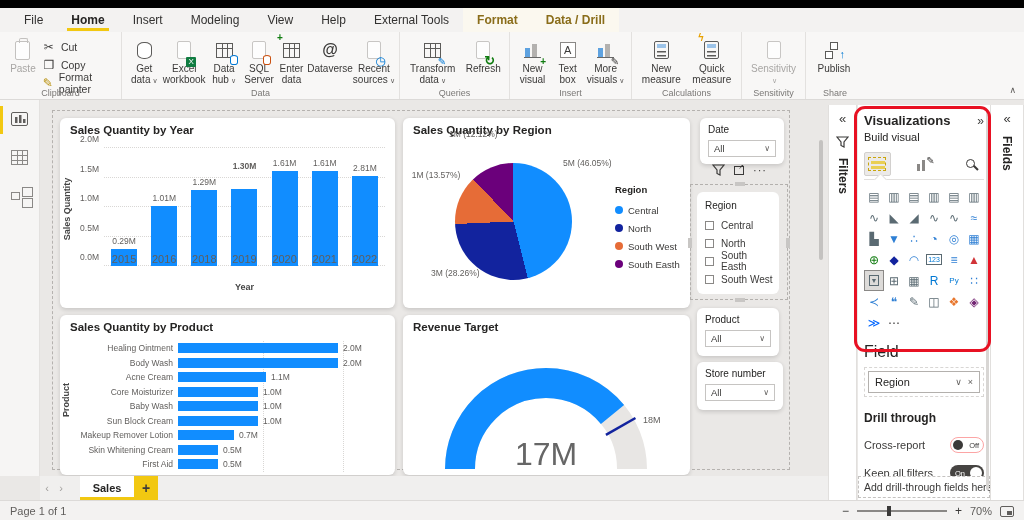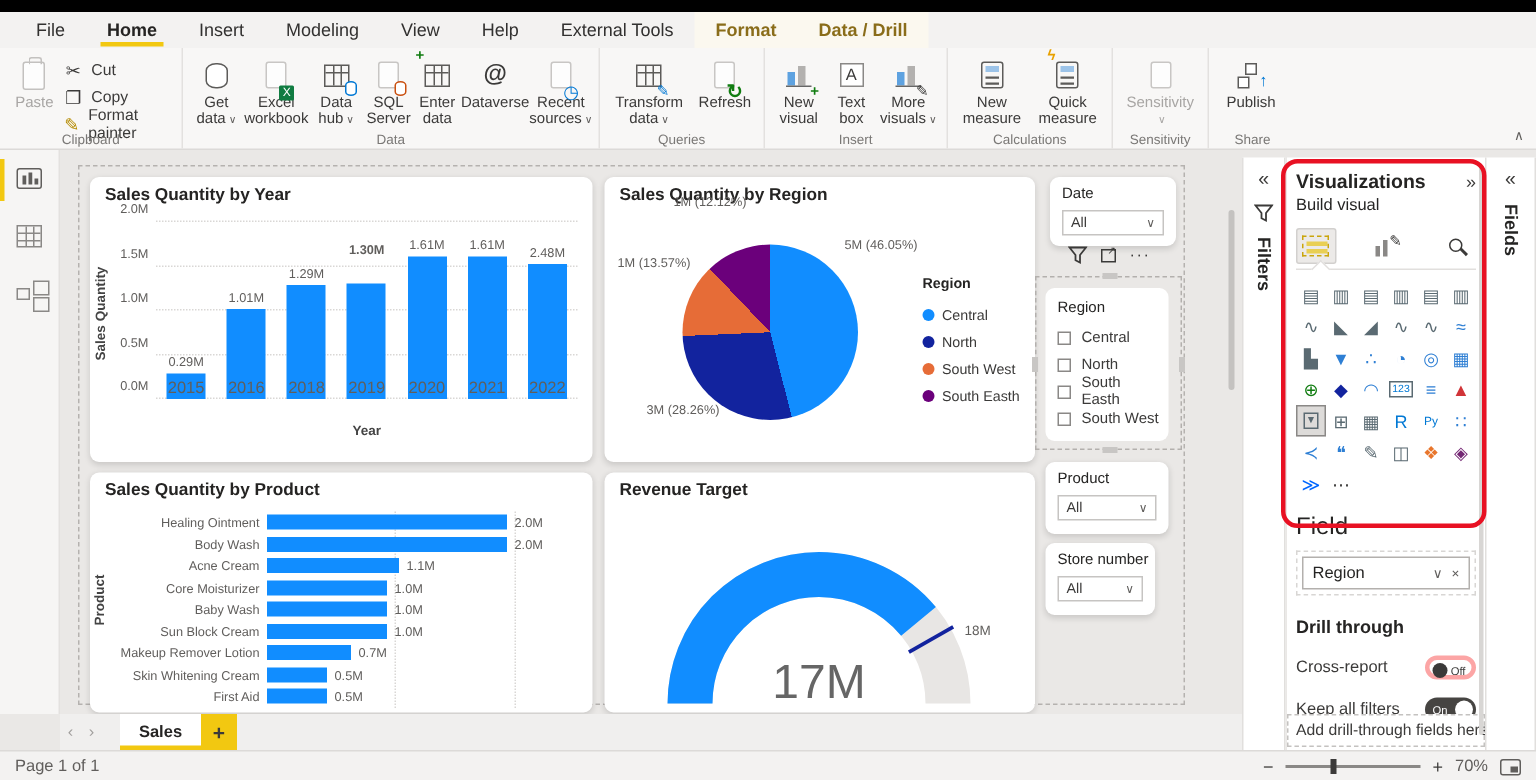--- a/index.html
+++ b/index.html
@@ -125,21 +125,21 @@
 .vcell .boxed{border:1.2px solid #5a6a72;padding:0 1px;font-size:7px;line-height:9px}
 .fieldsec{margin-top:10px}
 .fieldlab{font-size:16px;color:#252423}
 .fieldwrap{margin-top:6px;border:1px dashed #d8d6d4;padding:3px}
 .fieldpill{height:22px;border:1px solid #b3b0ad;background:#fff;display:flex;align-items:center;font-size:11px;color:#252423;padding:0 6px;gap:6px}
 .fieldpill .fname{flex:1}
 .pillic{font-size:9px;color:#605e5c;cursor:pointer}
 .drillhead{font-size:12px;font-weight:700;color:#252423;margin-top:14px}
 .drillrow{display:flex;align-items:center;justify-content:space-between;margin-top:12px;font-size:11px;color:#3b3a39}
 .tog{width:34px;height:16px;border-radius:8px;position:relative;cursor:pointer;font-size:7.5px}
-.tog.off{border:3px solid #fca5a5;background:#fff;color:#3b3a39}
+.tog.off{border:1px solid #fca5a5;background:#fff;color:#3b3a39}
 .tog.off .knob{position:absolute;left:2px;top:2px;width:10px;height:10px;border-radius:50%;background:#3b3a39}
 .tog.off .tlab{position:absolute;right:4px;top:3px}
 .tog.on{background:#464442;color:#fff}
 .tog.on .knob{position:absolute;right:2px;top:2px;width:12px;height:12px;border-radius:50%;background:#fff}
 .tog.on .tlab{position:absolute;left:5px;top:4px}
 .drillbox{position:absolute;left:0;bottom:2px;width:132px;height:22px;background:#fff;border:1px dashed #c4c2c0;display:flex;align-items:center;padding:0 5px;font-size:10.5px;color:#3b3a39;white-space:nowrap}
 .vpscroll{position:absolute;left:986px;top:110px;width:3px;height:380px;background:#d8d6d4;border-radius:2px}
 .red-annot{position:absolute;left:854px;top:106px;width:137px;height:246px;border:3px solid #E81123;border-radius:11px;pointer-events:none;z-index:50}
 
 .pagetabs{position:absolute;left:40px;top:476px;width:788px;height:24px;background:#f0efee;display:flex;align-items:stretch}
@@ -398,21 +398,21 @@
             <span class="yval" style="bottom: 97.99px;">1.61M</span>
             <span class="ycat">2020</span>
           </div>
           <div class="ycol">
             <div class="ybar" style="height: 94.99px; background: rgb(17, 141, 255);"></div>
             <span class="yval" style="bottom: 97.99px;">1.61M</span>
             <span class="ycat">2021</span>
           </div>
           <div class="ycol">
             <div class="ybar" style="height: 89.68px; background: rgb(17, 141, 255);"></div>
-            <span class="yval" style="bottom: 92.68px;">2.48M</span>
+            <span class="yval" style="bottom: 92.68px;">2.81M</span>
             <span class="ycat">2022</span>
           </div>
         </div>
       <span class="xlab">Year</span>
       <span class="ylab">Sales Quantity</span>
     </div>
 
     <div class="card" style="left:363px;top:18px;width:287px;height:190px">
       <span class="vtitle">Sales Quantity by Region</span>
       <div class="pie" id="pie" style="background: conic-gradient(rgb(17, 141, 255) 0%, rgb(17, 141, 255) 46.05%, rgb(18, 35, 158) 46.05%, rgb(18, 35, 158) 74.31%, rgb(230, 108, 55) 74.31%, rgb(230, 108, 55) 87.88%, rgb(107, 0, 123) 87.88%, rgb(107, 0, 123) 100%);"></div>
@@ -552,21 +552,21 @@
     </div>
 
     <div class="card" style="left:657px;top:208px;width:82px;height:48px">
       <span class="slicer-title">Product</span>
       <div class="sselect">
         <span>All</span>
           <span class="sel-chev">∨</span>
       </div>
     </div>
 
-    <div class="card" style="left:657px;top:262px;width:73px;height:48px">
+    <div class="card" style="left:657px;top:262px;width:86px;height:48px">
       <span class="slicer-title">Store number</span>
       <div class="sselect">
         <span>All</span>
           <span class="sel-chev">∨</span>
       </div>
     </div>
 
     <span class="cscroll"></span>
   </div>
 

